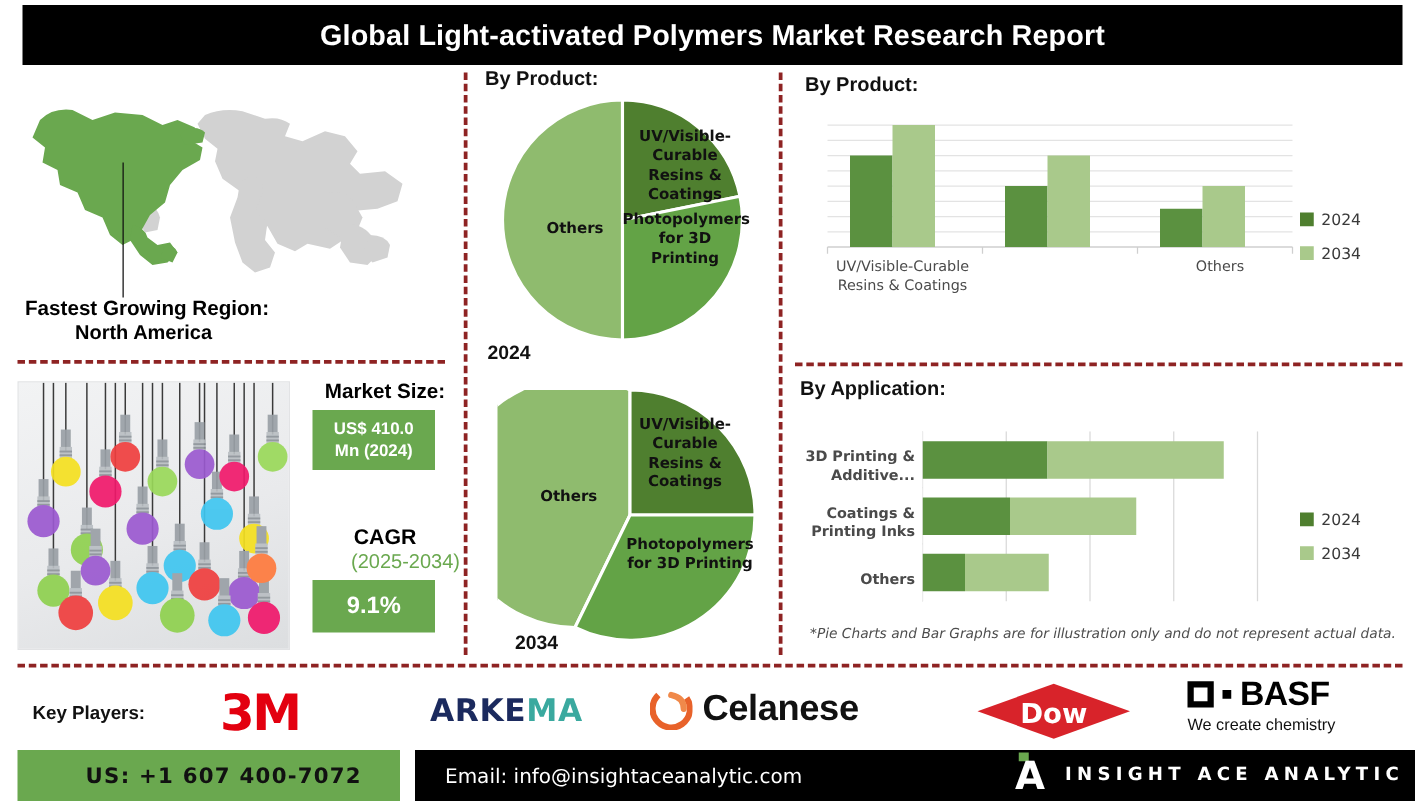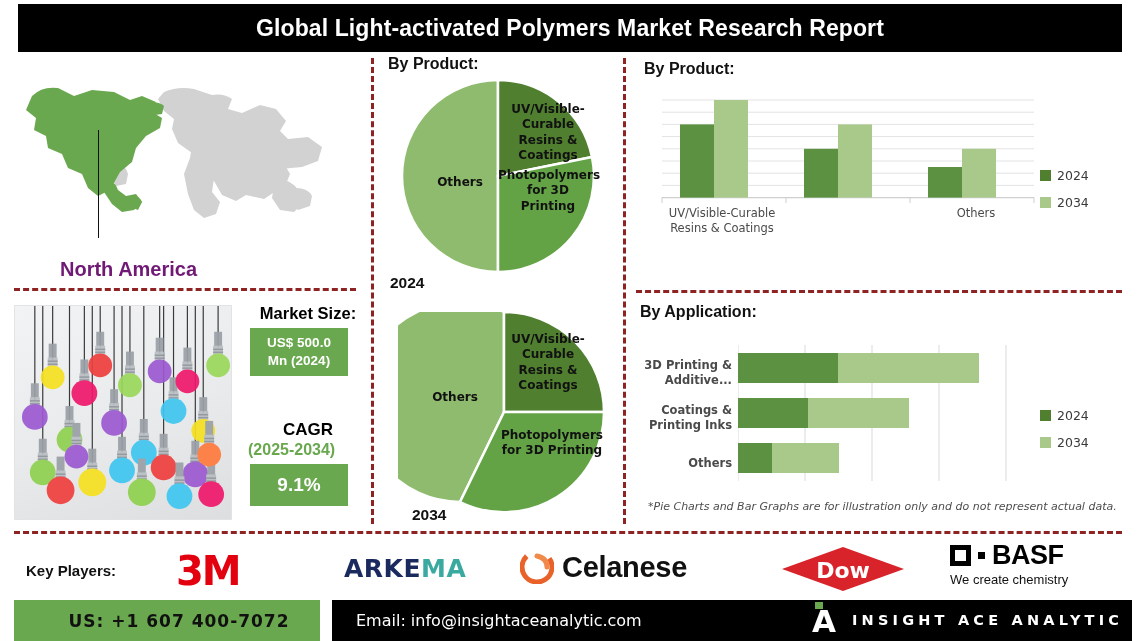--- a/index.html
+++ b/index.html
@@ -30,41 +30,41 @@
   }
 
   
   .map-wrap { position: absolute; left: 14px; top: 70px; width: 340px; height: 160px; }
   .map-wrap svg { width: 100%; height: 100%; display: block; }
   .leader { position: absolute; left: 98px; top: 130px; width: 1px; height: 108px; background: #111; }
   .fgr-label {
     position: absolute; left: 20px; top: 238px; font-size: 16.5px; font-weight: bold; color: #000;
   }
   .fgr-value {
-    position: absolute; left: 60px; top: 258px; font-size: 20px; font-weight: bold; color: #701a75;
+    position: absolute; left: 60px; top: 258px; font-size: 16px; font-weight: bold; color: #000000;
   }
 
   .bulbs {
     position: absolute; left: 14px; top: 305px; width: 218px; height: 215px;
     background: linear-gradient(160deg,#f2f3f4 0%, #e9eaec 55%, #dcdee0 100%);
     overflow: hidden; border: 1px solid #e2e3e5;
   }
   .bulbs svg { width: 100%; height: 100%; display: block; }
 
   .ms-title { position: absolute; left: 248px; top: 304px; width: 120px; text-align: center;
     font-size: 16.5px; font-weight: bold; color: #000; }
   .ms-box {
     position: absolute; left: 250px; top: 328px; width: 98px; height: 48px;
     background: #6aa84f; color: #ffffff; font-size: 13.5px; font-weight: bold;
     display: flex; flex-direction: column; align-items: center; justify-content: center; line-height: 1.3;
   }
   .cagr-title { position: absolute; left: 248px; top: 420px; width: 120px; text-align: center;
     font-size: 17px; font-weight: bold; color: #000; }
-  .cagr-years { position: absolute; left: 248px; top: 441px; width: 120px; text-align: left;
-    font-size: 16px; font-weight: bold; color: #6aa84f; }
+  .cagr-years { position: absolute; left: 248px; top: 441px; width: 120px; text-align: right;
+    font-size: 16px; font-weight: normal; color: #6aa84f; }
   .cagr-box {
     position: absolute; left: 250px; top: 464px; width: 98px; height: 42px;
     background: #6aa84f; color: #ffffff; font-size: 19px; font-weight: bold;
     display: flex; align-items: center; justify-content: center;
   }
 
   
   .sec-title { position: absolute; font-size: 16px; font-weight: bold; color: #111; }
   .pie-wrap { position: absolute; }
   .pie-wrap svg { display: block; }
@@ -155,20 +155,21 @@
 
       <g fill="#6aa84f">
         <path d="M18 26 q10-10 26-8 l16 8 18-6 22 2 16 8 12-4 14 6 -4 10 10 6 -2 10 -14 8 -10 12 -4 14 -12 10 -10 18 -12 6 -10-8 -6-14 -14-6 -6-14 -14-6 -2-12 -12-6 2-12 -10-8z"></path>
         <path d="M92 110 q10 2 12 10 l8 6 10-2 6 8 -8 8 -12 2 -10-8 -8-12z"></path>
         <path d="M118 126 q8 0 10 6 l-4 8 -10-4z"></path>
         <path d="M134 34 q10-4 16 2 l-2 8 -14 2 -4-8z"></path>
       </g>
     </svg>
   </div>
   <div class="leader"></div>
+  <div class="fgr-label">Fastest Growing Region:</div>
   <div class="fgr-value">North America</div>
 
   <div class="bulbs">
     <svg viewBox="0 0 218 215" xmlns="http://www.w3.org/2000/svg">
       <defs>
         <g id="bulb">
           <rect x="-4" y="-34" width="8" height="16" fill="#9aa0a6"></rect>
           <rect x="-5" y="-20" width="10" height="9" fill="#b9bec3"></rect>
           <rect x="-5" y="-17" width="10" height="1.5" fill="#8d9399"></rect>
           <rect x="-5" y="-14" width="10" height="1.5" fill="#8d9399"></rect>
@@ -290,21 +291,21 @@
         <g transform="translate(196,150)">
             <use href="#bulb"></use>
             <circle r="12" fill="#ff7a3d"></circle>
           </g>
       </g>
     </svg>
   </div>
 
   <div class="ms-title">Market Size:</div>
   <div class="ms-box">
-    <span>US$ 500.0</span>
+    <span>US$ 410.0</span>
     <span>Mn (2024)</span>
   </div>
   <div class="cagr-title">CAGR</div>
   <div class="cagr-years">(2025-2034)</div>
   <div class="cagr-box">
     <span>9.1%</span>
   </div>
 
   <div class="sec-title" style="left:388px; top:55px;">By Product:</div>
 

